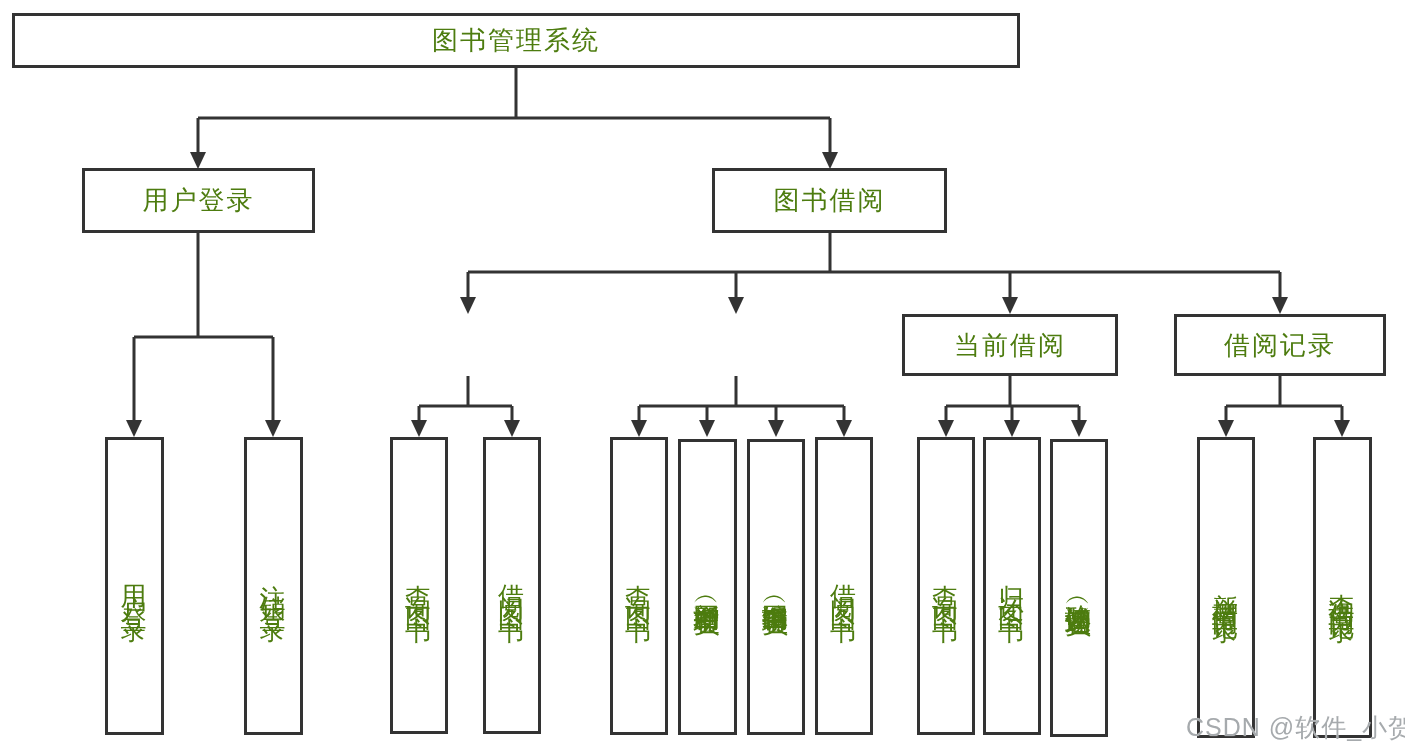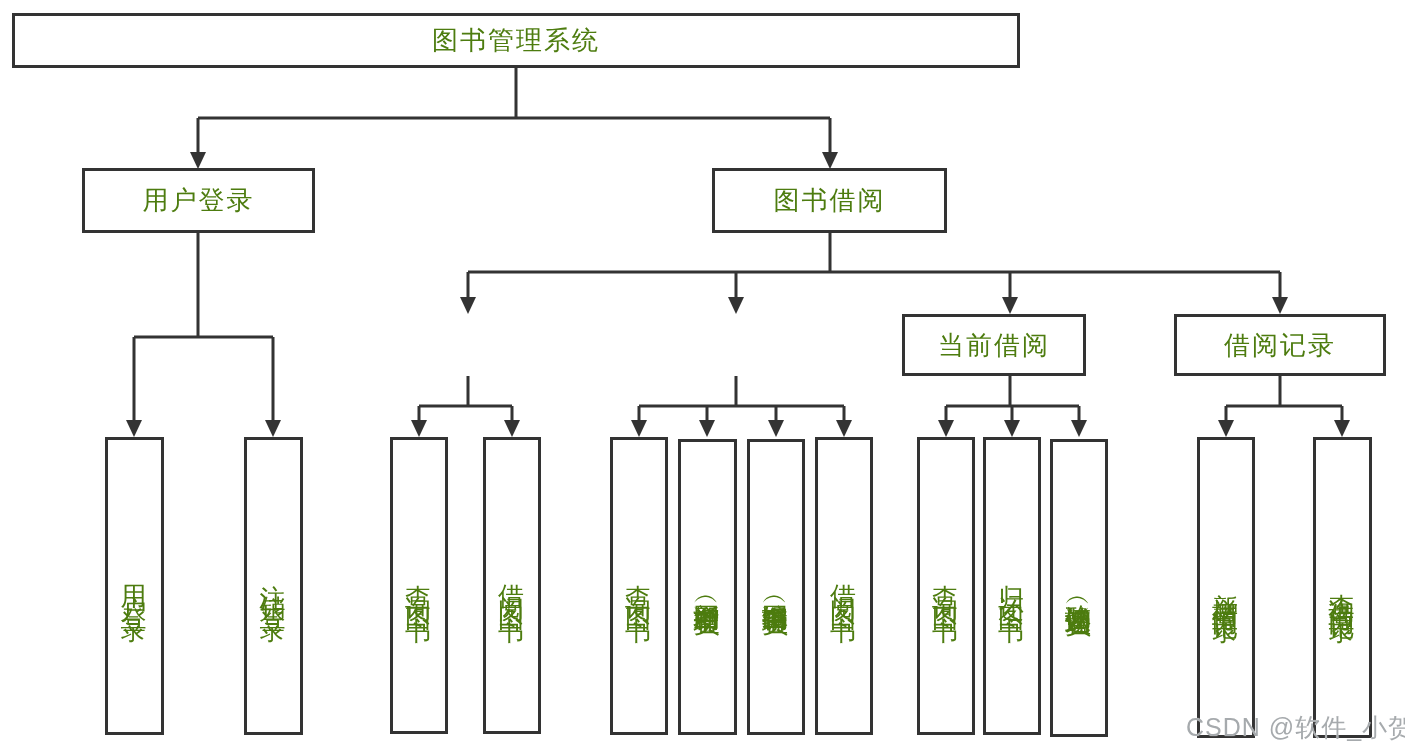--- a/index.html
+++ b/index.html
@@ -93,21 +93,21 @@
     <span>图书管理系统</span>
   </div>
 
   <div class="node" style="left:82px; top:168px; width:233px; height:65px;">
     <span>用户登录</span>
   </div>
   <div class="node" style="left:712px; top:168px; width:235px; height:65px;">
     <span>图书借阅</span>
   </div>
 
-  <div class="node" style="left:902px; top:314px; width:184px; height:62px;">
+  <div class="node" style="left:902px; top:314px; width:216px; height:62px;">
     <span>当前借阅</span>
   </div>
   <div class="node" style="left:1174px; top:314px; width:212px; height:62px;">
     <span>借阅记录</span>
   </div>
 
   <div class="node leaf ls4" style="left:105px; top:437px; width:59px; height:298px;">
     <span>用户登录</span>
   </div>
   <div class="node leaf ls4" style="left:244px; top:437px; width:59px; height:298px;">

